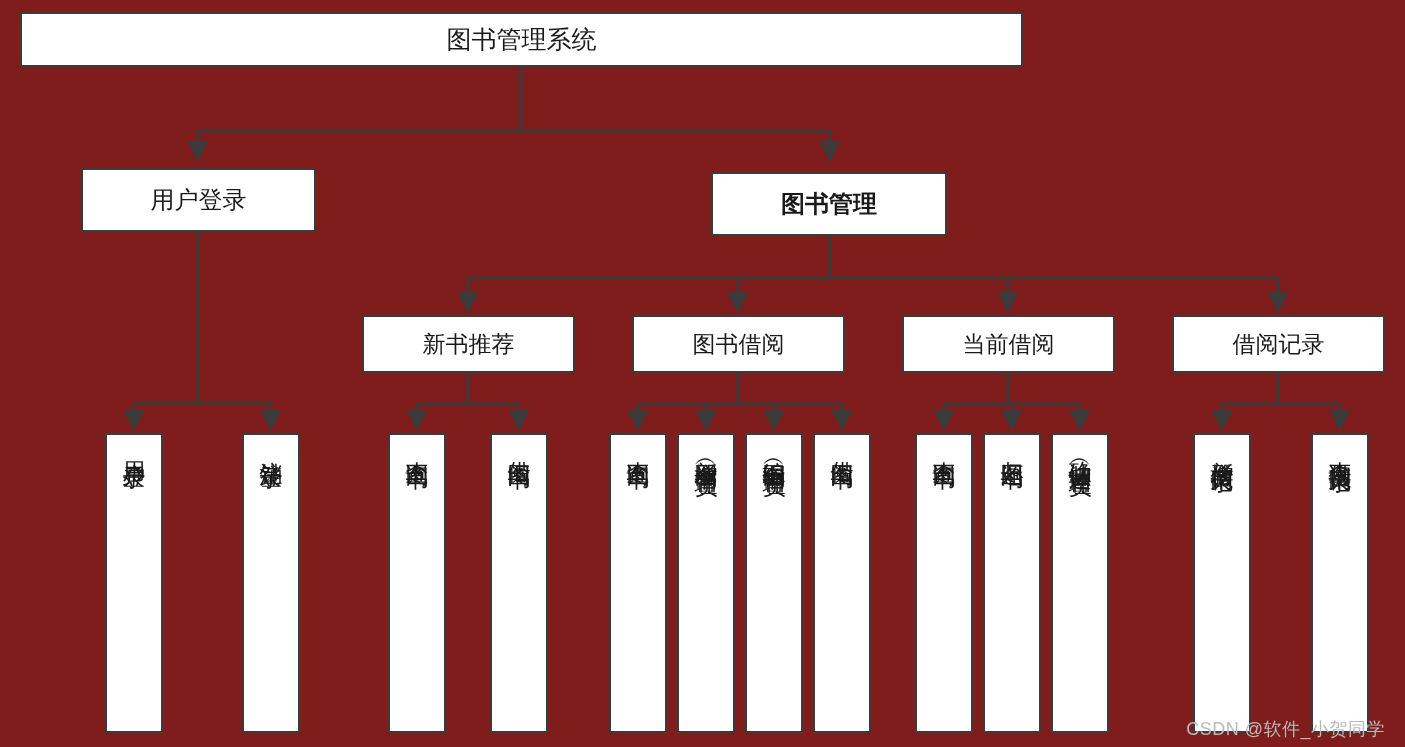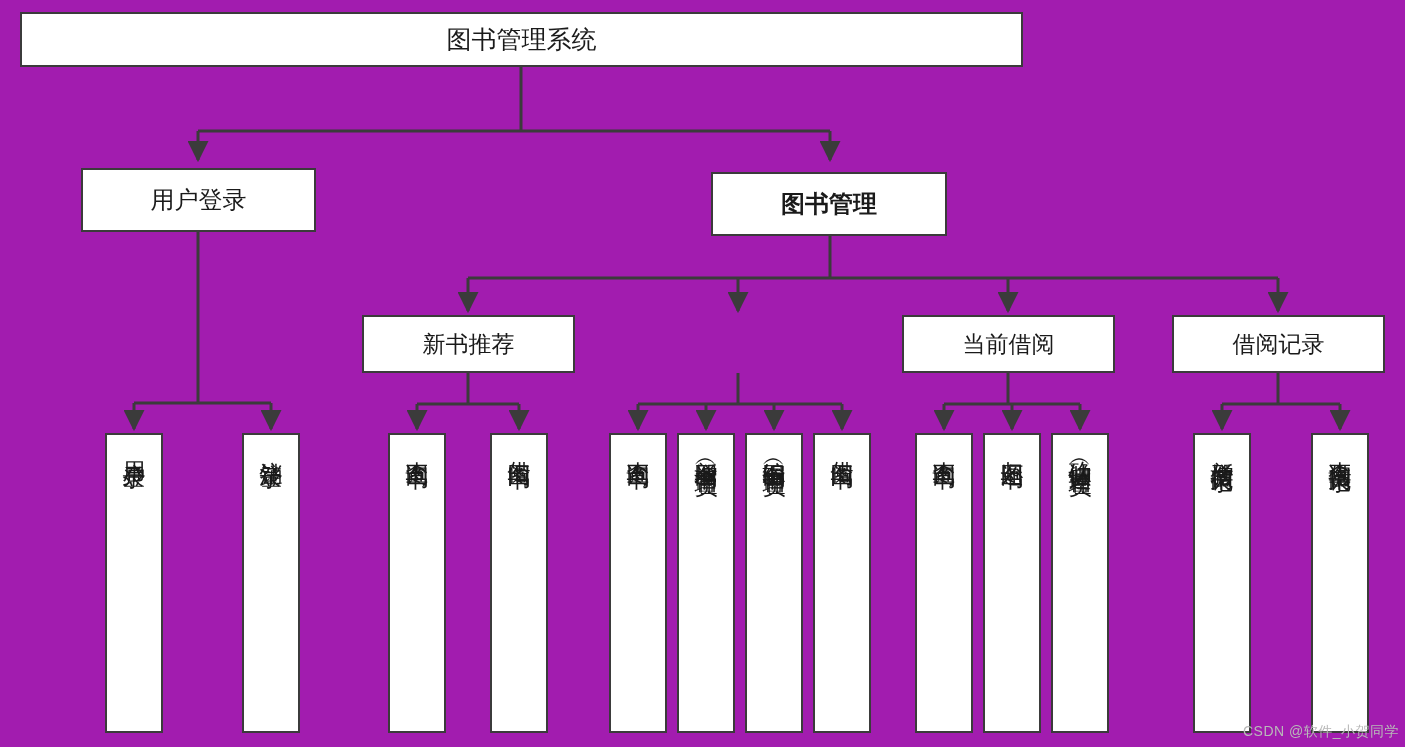--- a/index.html
+++ b/index.html
@@ -7,21 +7,21 @@
     padding: 0;
     background: #ffffff;
   }
   body {
     font-family: "Liberation Sans", "DejaVu Sans", sans-serif;
   }
   #canvas {
     position: relative;
     width: 1405px;
     height: 747px;
-    background: #a21caf;
+    background: #7f1d1d;
     overflow: hidden;
   }
   svg#edges {
     position: absolute;
     left: 0;
     top: 0;
     width: 1405px;
     height: 747px;
     pointer-events: none;
   }
@@ -53,23 +53,23 @@
   .node-leaf .label {
     font-size: 23px;
     writing-mode: vertical-rl;
     text-orientation: upright;
     letter-spacing: 2px;
     line-height: 1.0;
     white-space: nowrap;
   }
   #watermark {
     position: absolute;
-    right: 6px;
+    right: 20px;
     bottom: 6px;
-    font-size: 14px;
+    font-size: 18px;
     color: #b9b9b9;
     white-space: nowrap;
     letter-spacing: 0.5px;
   }
 </style>
 </head>
 <body>
 
 <div id="canvas">
 
@@ -130,20 +130,23 @@
   <div class="node node-l2" style="left:81px; top:168px; width:235px; height:64px;">
     <span class="label">用户登录</span>
   </div>
   <div class="node node-l2" style="left:711px; top:172px; width:236px; height:64px;font-weight:bold;">
     <span class="label">图书管理</span>
   </div>
 
   <div class="node node-l3" style="left:362px; top:315px; width:213px; height:58px;align-items:center;">
     <span class="label">新书推荐</span>
   </div>
+  <div class="node node-l3" style="left:632px; top:315px; width:213px; height:58px;">
+    <span class="label">图书借阅</span>
+  </div>
   <div class="node node-l3" style="left:1172px; top:315px; width:213px; height:58px;">
     <span class="label">借阅记录</span>
   </div>
   <div class="node node-l3" style="left:902px; top:315px; width:213px; height:58px;">
     <span class="label">当前借阅</span>
   </div>
 
   <div class="node node-leaf" style="left:105px; top:433px; width:58px; height:300px;">
     <span class="label">用户登录</span>
   </div>

